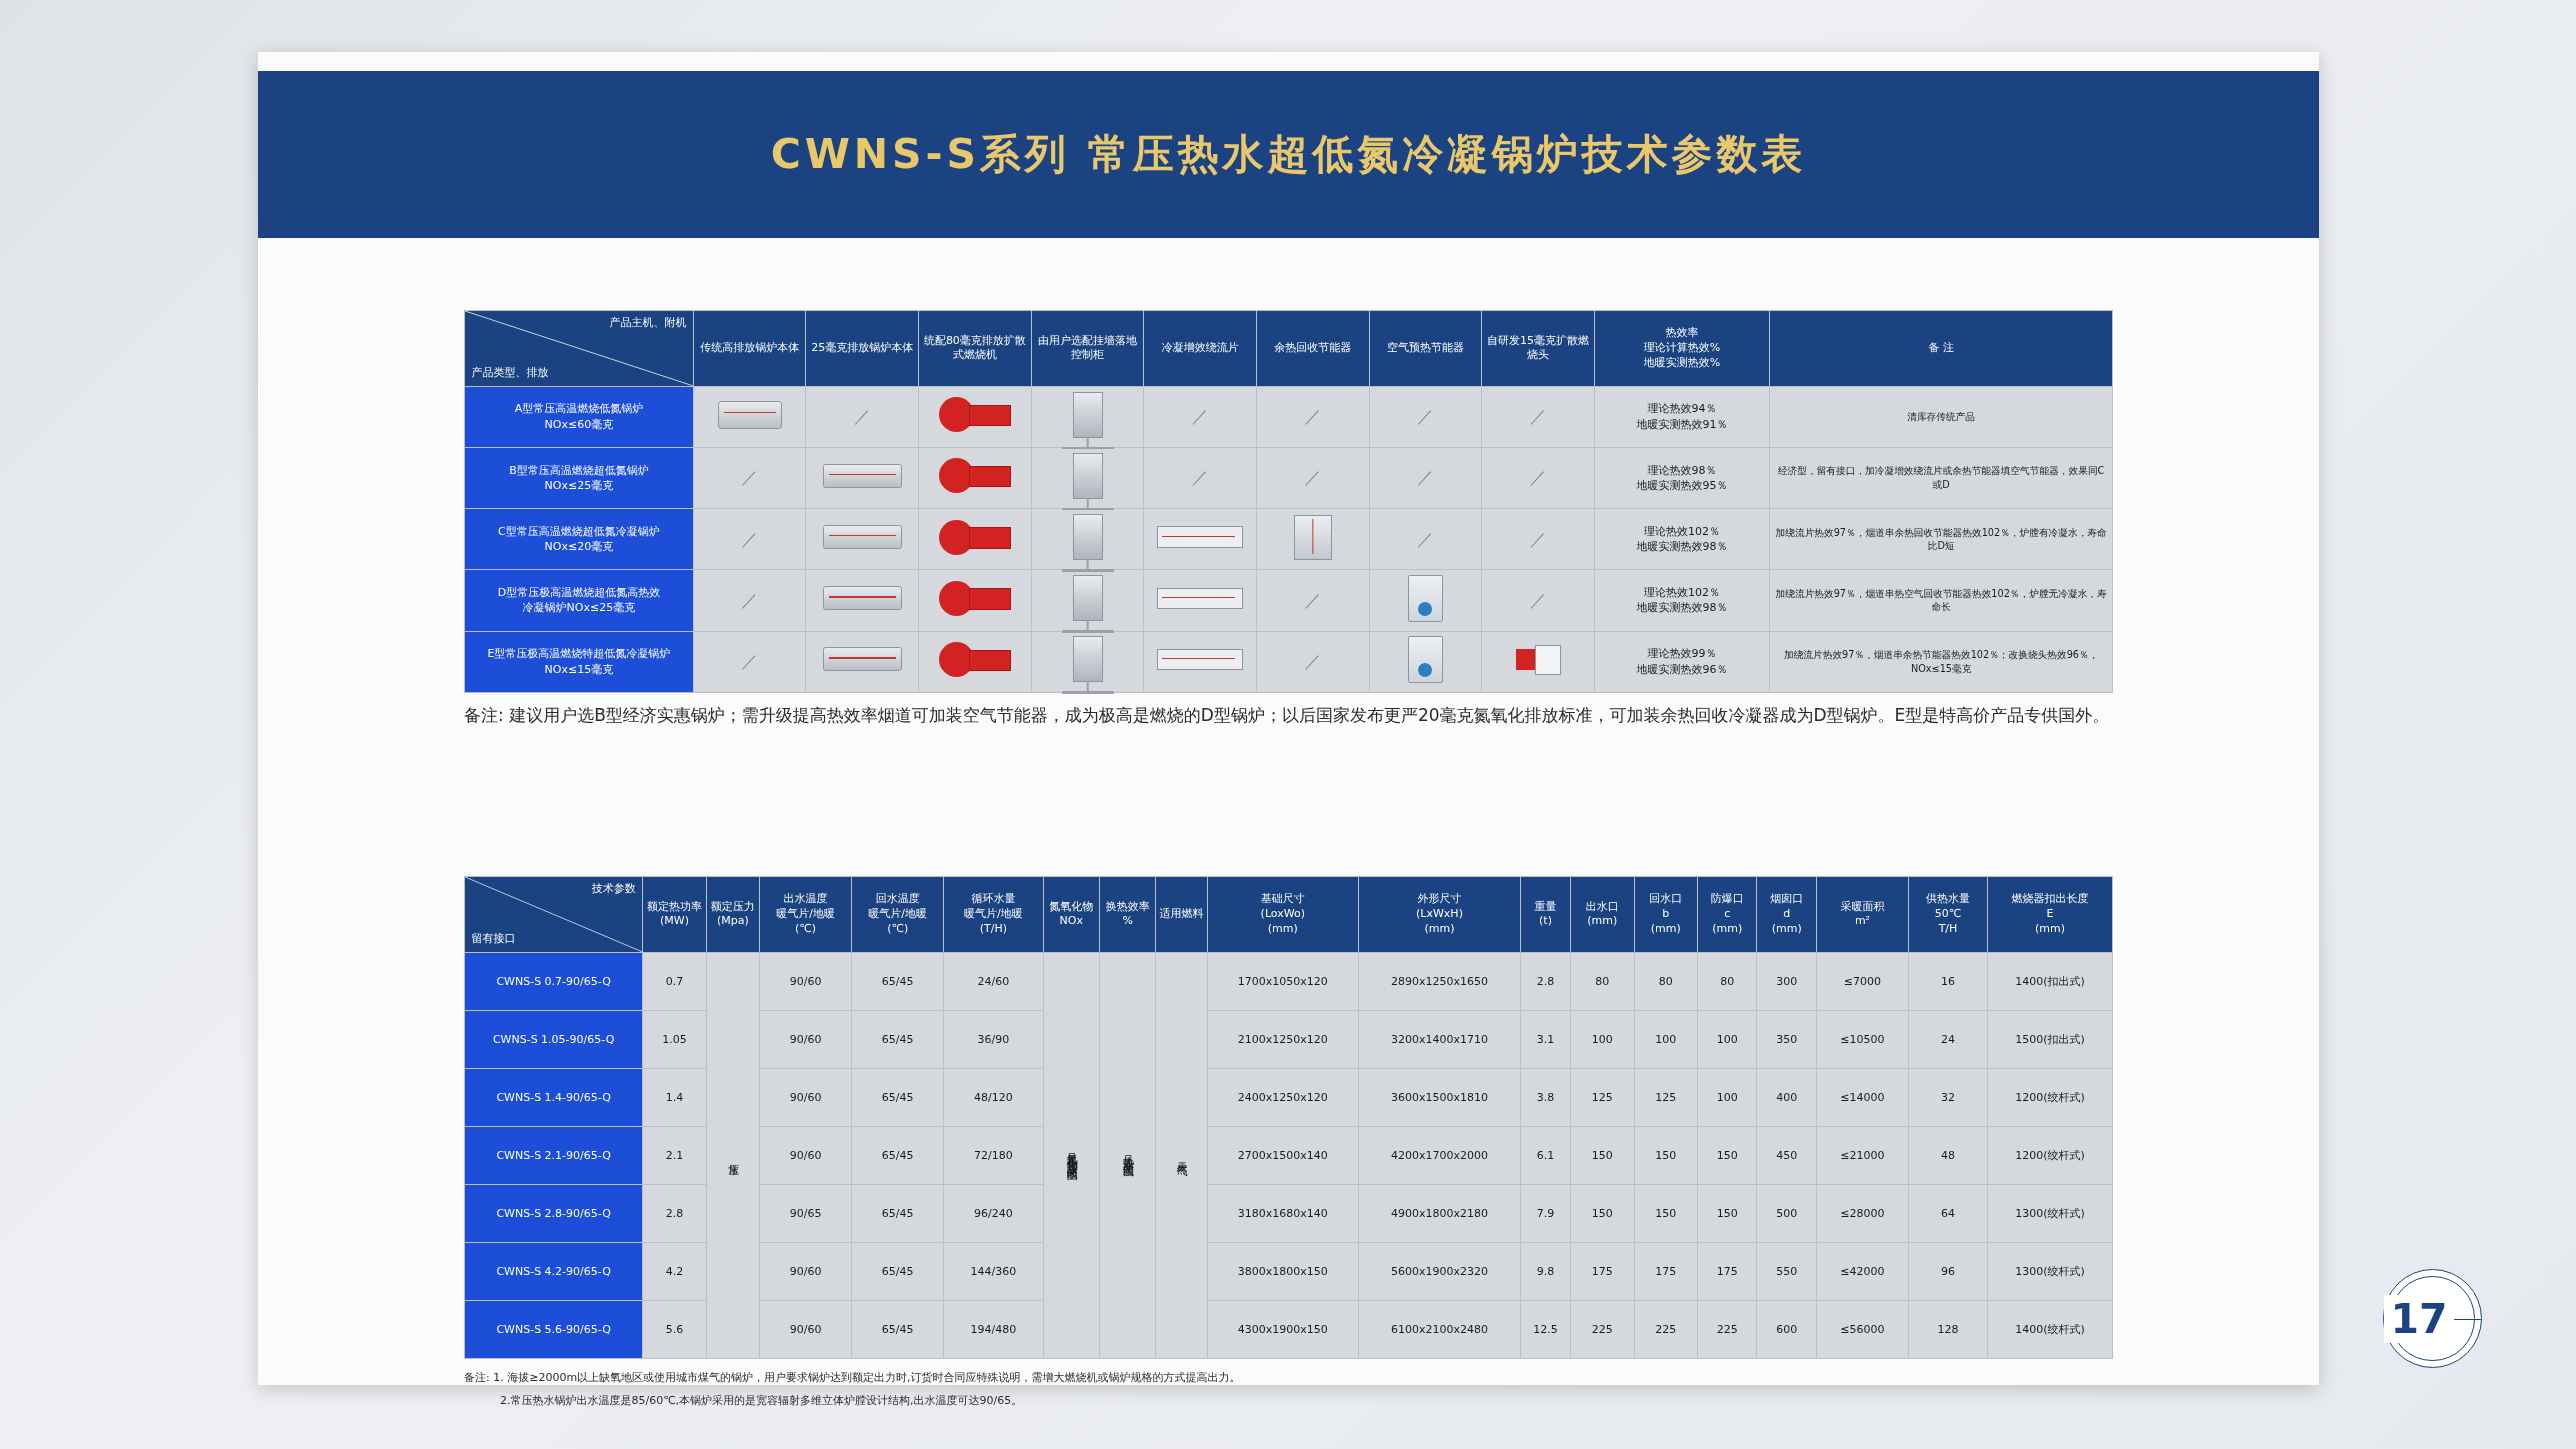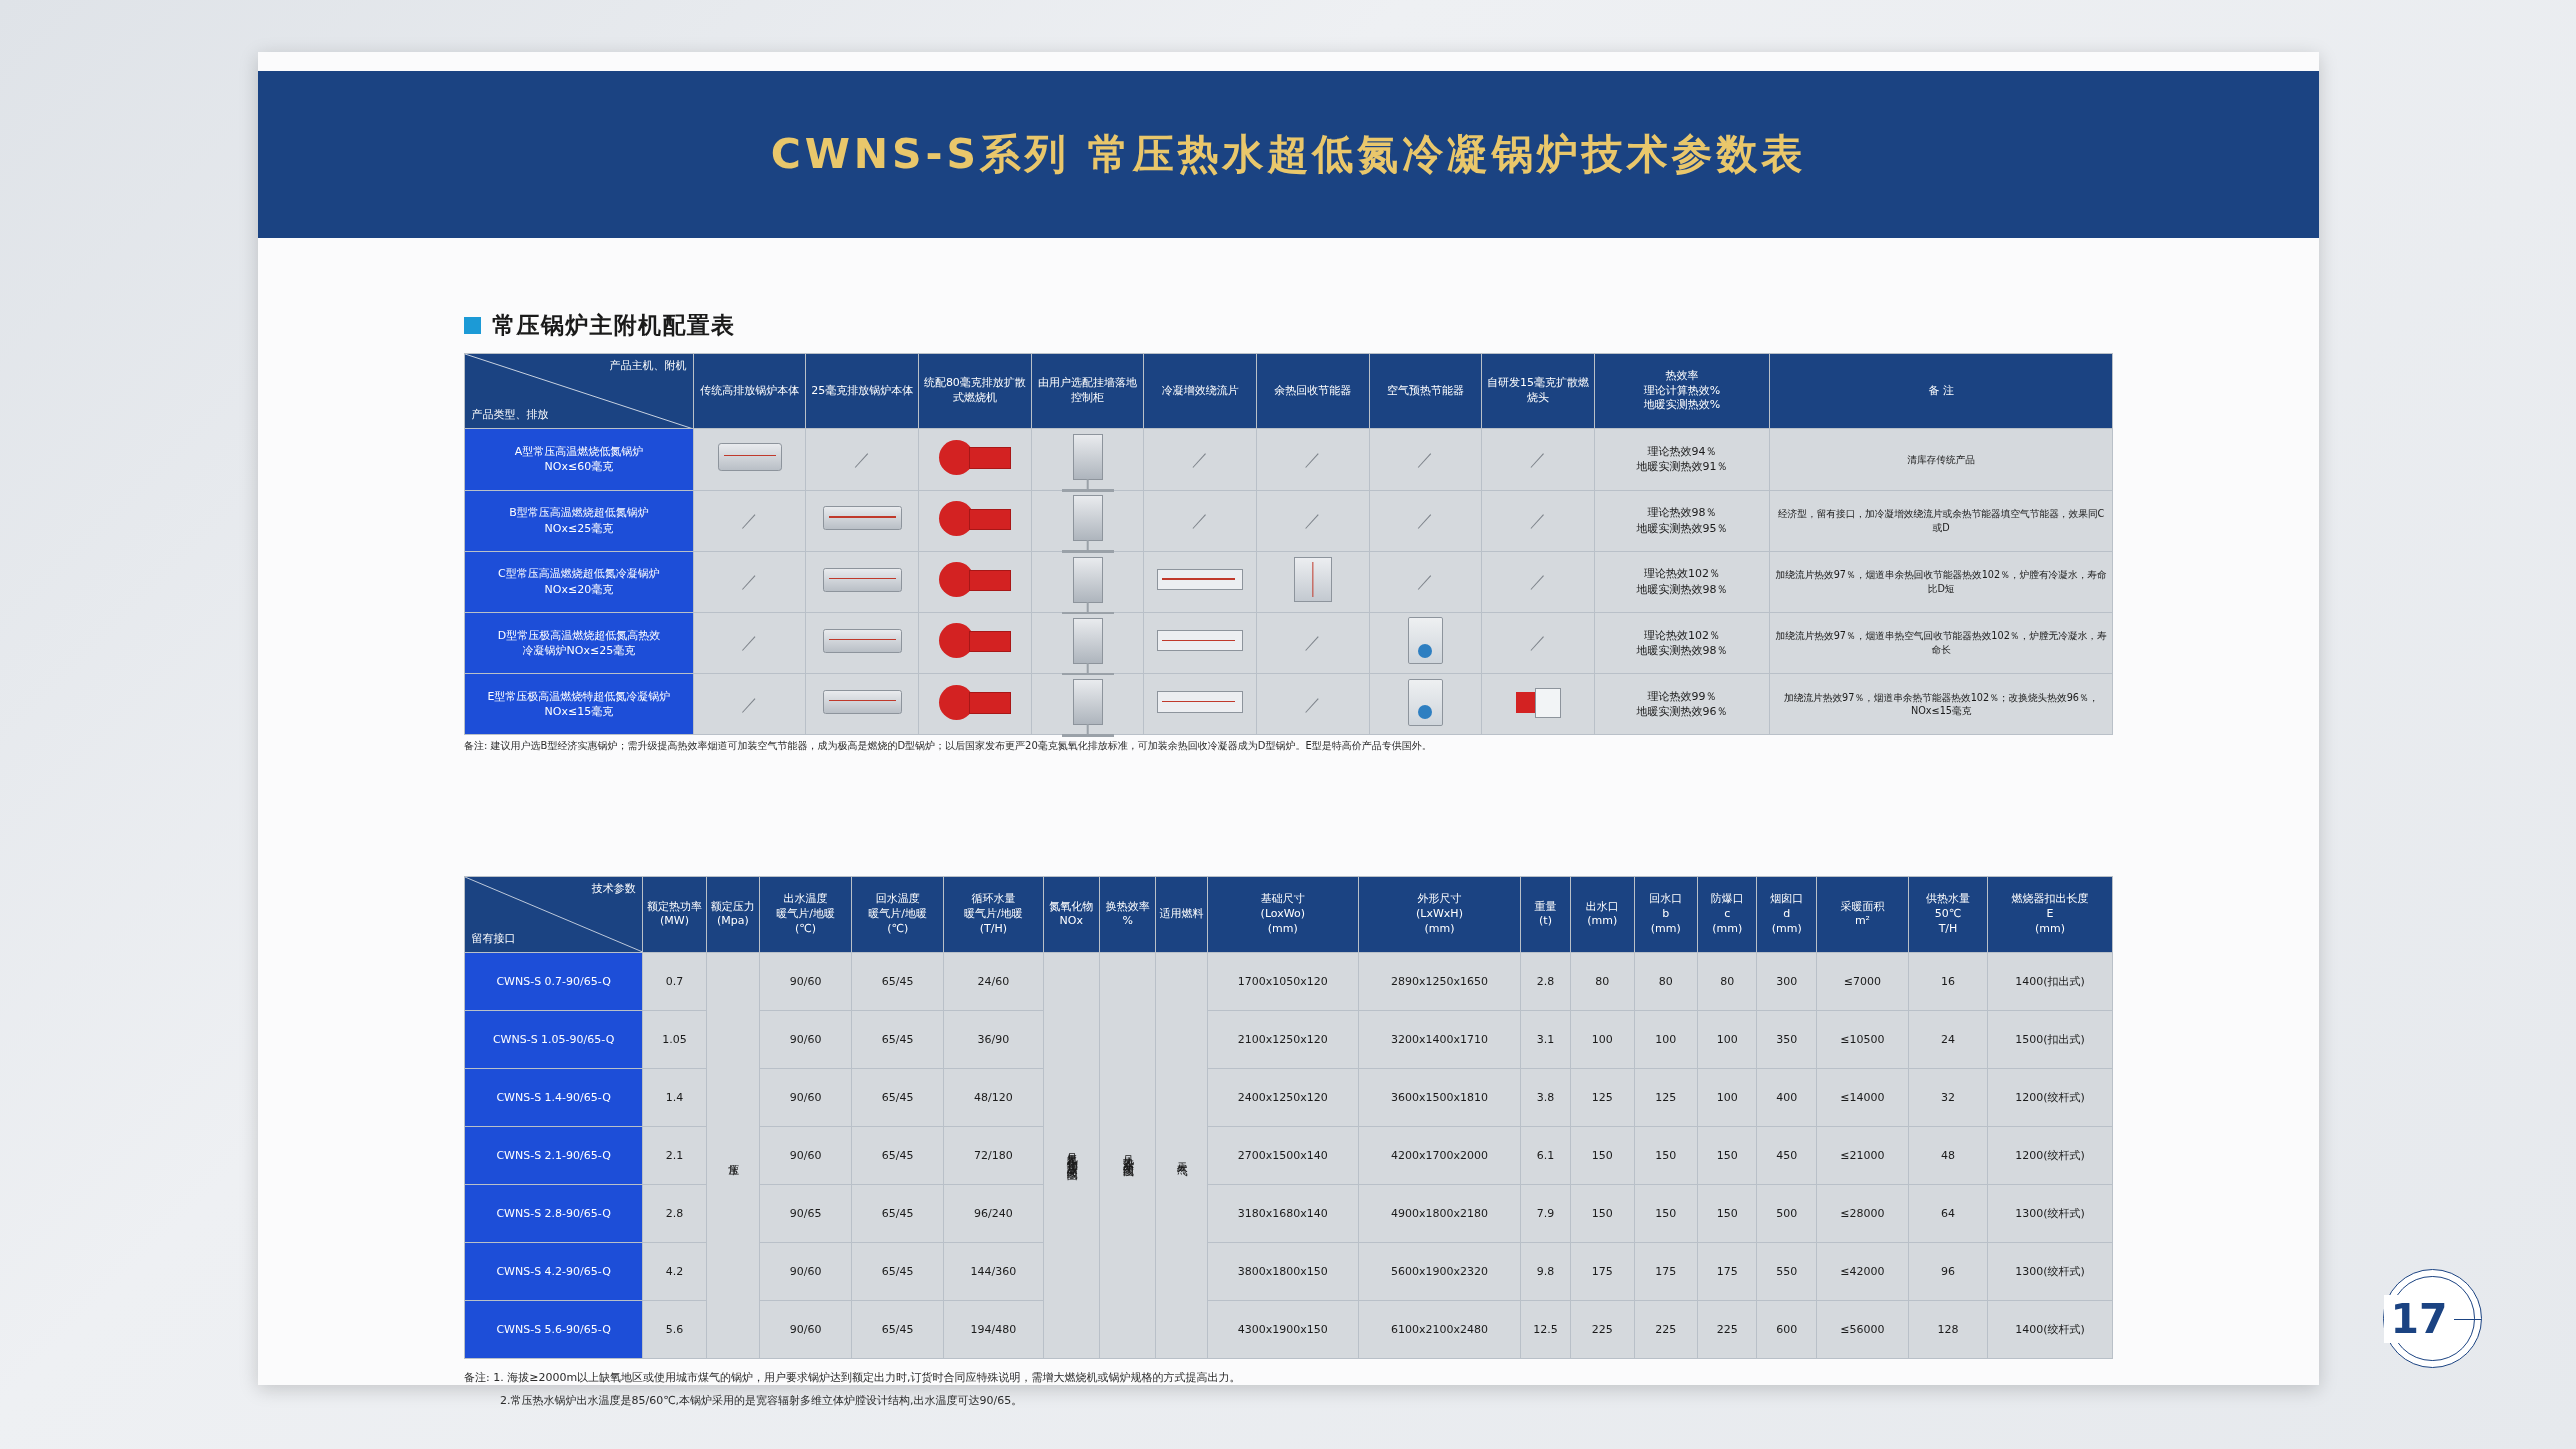--- a/index.html
+++ b/index.html
@@ -60,21 +60,21 @@
   .fin{width:84px;height:19.3px;background:#eceef1;border:1.3px solid #8d949c;position:relative;}
   .fin:before{content:"";position:absolute;left:3.9px;top:8.4px;width:73px;height:1.3px;background:#c0392b;}
   .recov{width:36px;height:43px;background:linear-gradient(180deg,#eceef1,#c3c9d0);border:1.3px solid #8d949c;position:relative;}
   .recov:before{content:"";position:absolute;left:50%;top:3.9px;width:1.3px;height:35px;background:#c0392b;transform:translateX(-50%);}
   .preheat{width:33px;height:45px;background:linear-gradient(180deg,#eef0f2,#cfd5db);border:1.3px solid #8d949c;position:relative;border-radius:1.9px;}
   .preheat:after{content:"";position:absolute;left:50%;bottom:5.2px;width:14px;height:14px;border-radius:50%;background:#2e7fc1;transform:translateX(-50%);}
   .burnerhead{width:45px;height:28px;position:relative;}
   .burnerhead .b{position:absolute;left:0;top:3.9px;width:19.3px;height:20.6px;background:#d32222;}
   .burnerhead .l{position:absolute;left:19.3px;top:0;width:24.5px;height:28px;border:1.3px solid #8d949c;background:#f2f4f6;}
 
-  .footnote{font-size:10px;color:#2a2a2a;margin-top:3px;line-height:1.6;}
+  .footnote{font-size:17px;color:#2a2a2a;margin-top:9px;line-height:1.6;}
   .footnote2{font-size:11px;color:#2a2a2a;margin-top:9px;line-height:1.75;}
 
   .vert{writing-mode:vertical-rl;text-orientation:upright;letter-spacing:1.9px;line-height:1.25;font-size:11px;}
 
   .pagenum{
     position:absolute;left:2383px;top:1269px;width:97px;height:97px;border-radius:50%;
     background:#fff;border:1.9px solid #1b4382;display:flex;align-items:center;justify-content:flex-start;
     font-size:41px;color:#1b4382;font-weight:bold;
   }
   .pagenum:before{
@@ -88,24 +88,20 @@
 </head>
 <body>
 
 <div class="page">
 
   <div class="title-bar">
     <h1>CWNS-S系列 常压热水超低氮冷凝锅炉技术参数表</h1>
   </div>
 
   <div class="sec1">
-    <div class="section-head">
-      <span class="sq"></span>
-      <span class="txt">常压锅炉主附机配置表</span>
-    </div>
 
     <table>
       <colgroup>
         <col style="width:193px">
           <col style="width:95px">
           <col style="width:95px">
           <col style="width:95px">
         <col style="width:95px">
           <col style="width:95px">
           <col style="width:95px">

